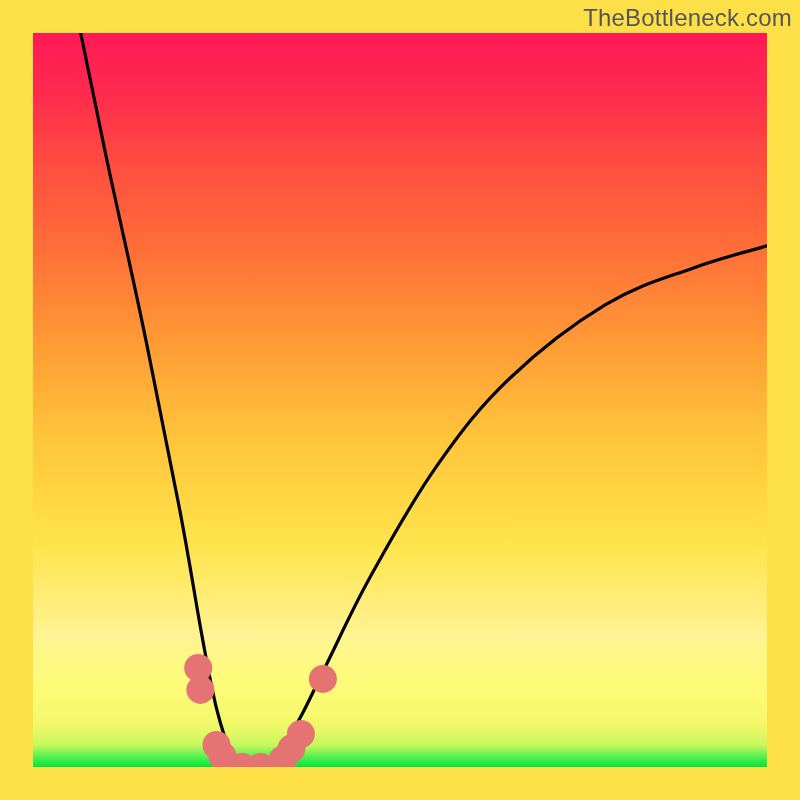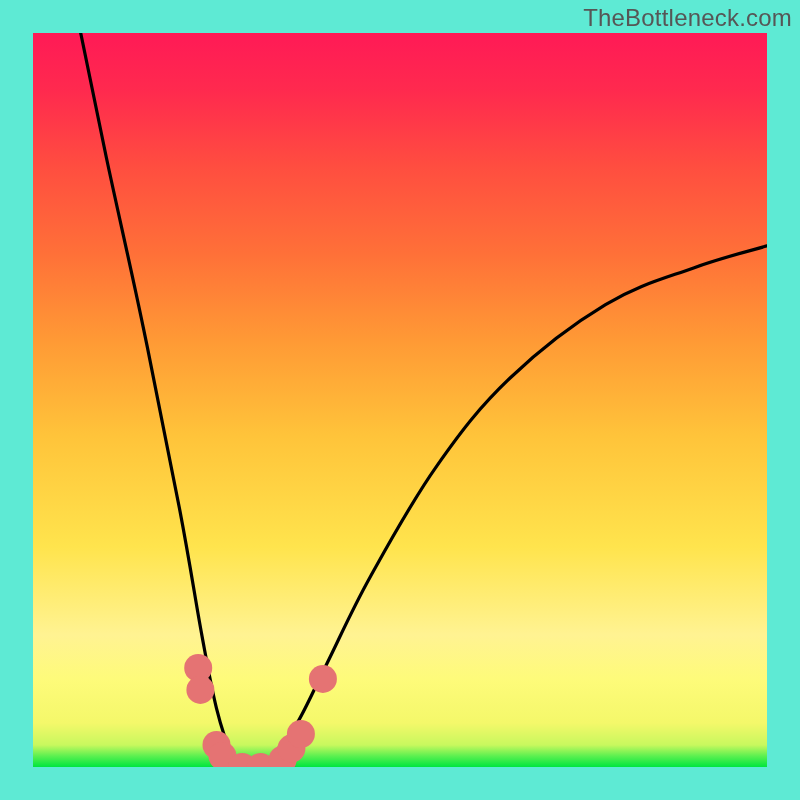--- a/index.html
+++ b/index.html
@@ -10,21 +10,21 @@
     overflow: hidden;
     background: #000;
     font-family: Arial, Helvetica, sans-serif;
   }
   .frame {
     position: absolute;
     top: 0;
     left: 0;
     width: 800px;
     height: 800px;
-    background: #5eead4;
+    background: #fde047;
   }
   .plot {
     position: absolute;
     top: 33px;
     left: 33px;
     width: 734px;
     height: 734px;
     
     background: linear-gradient(
       to top,

